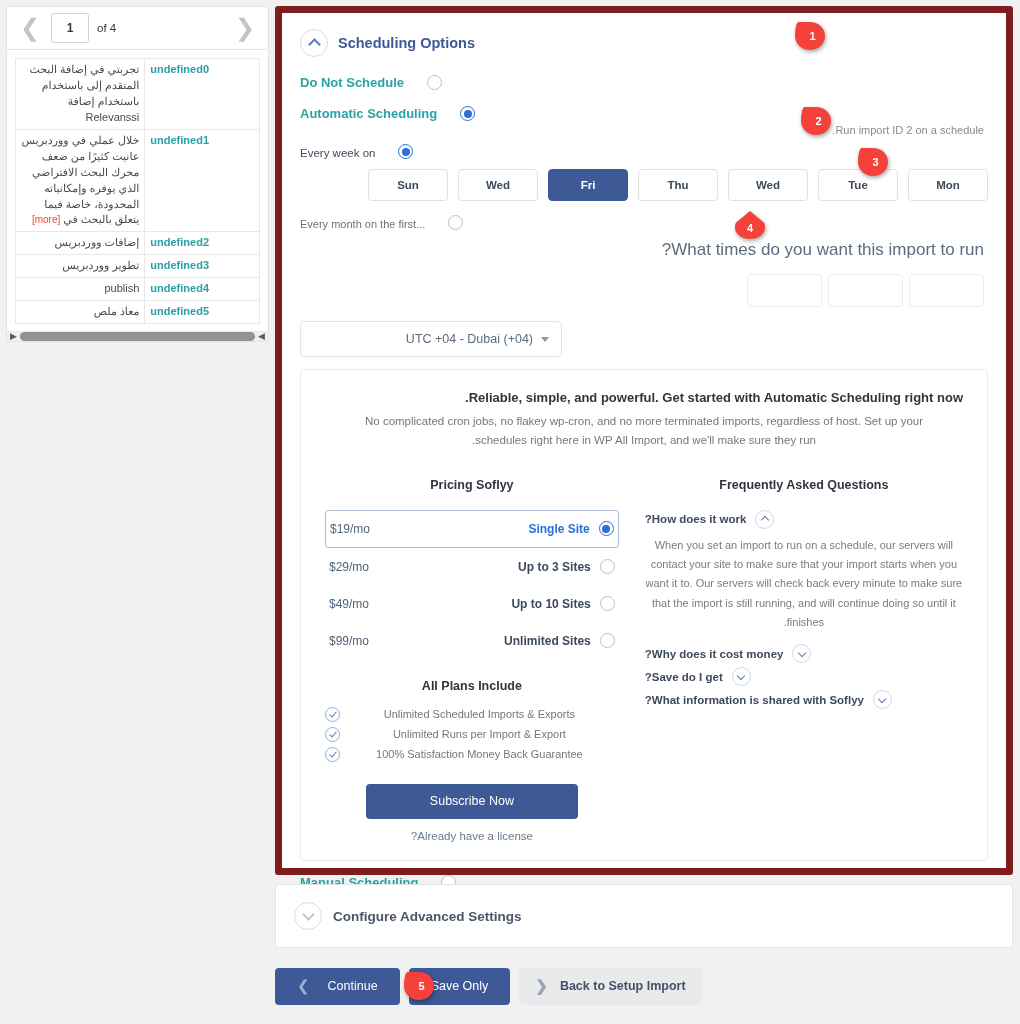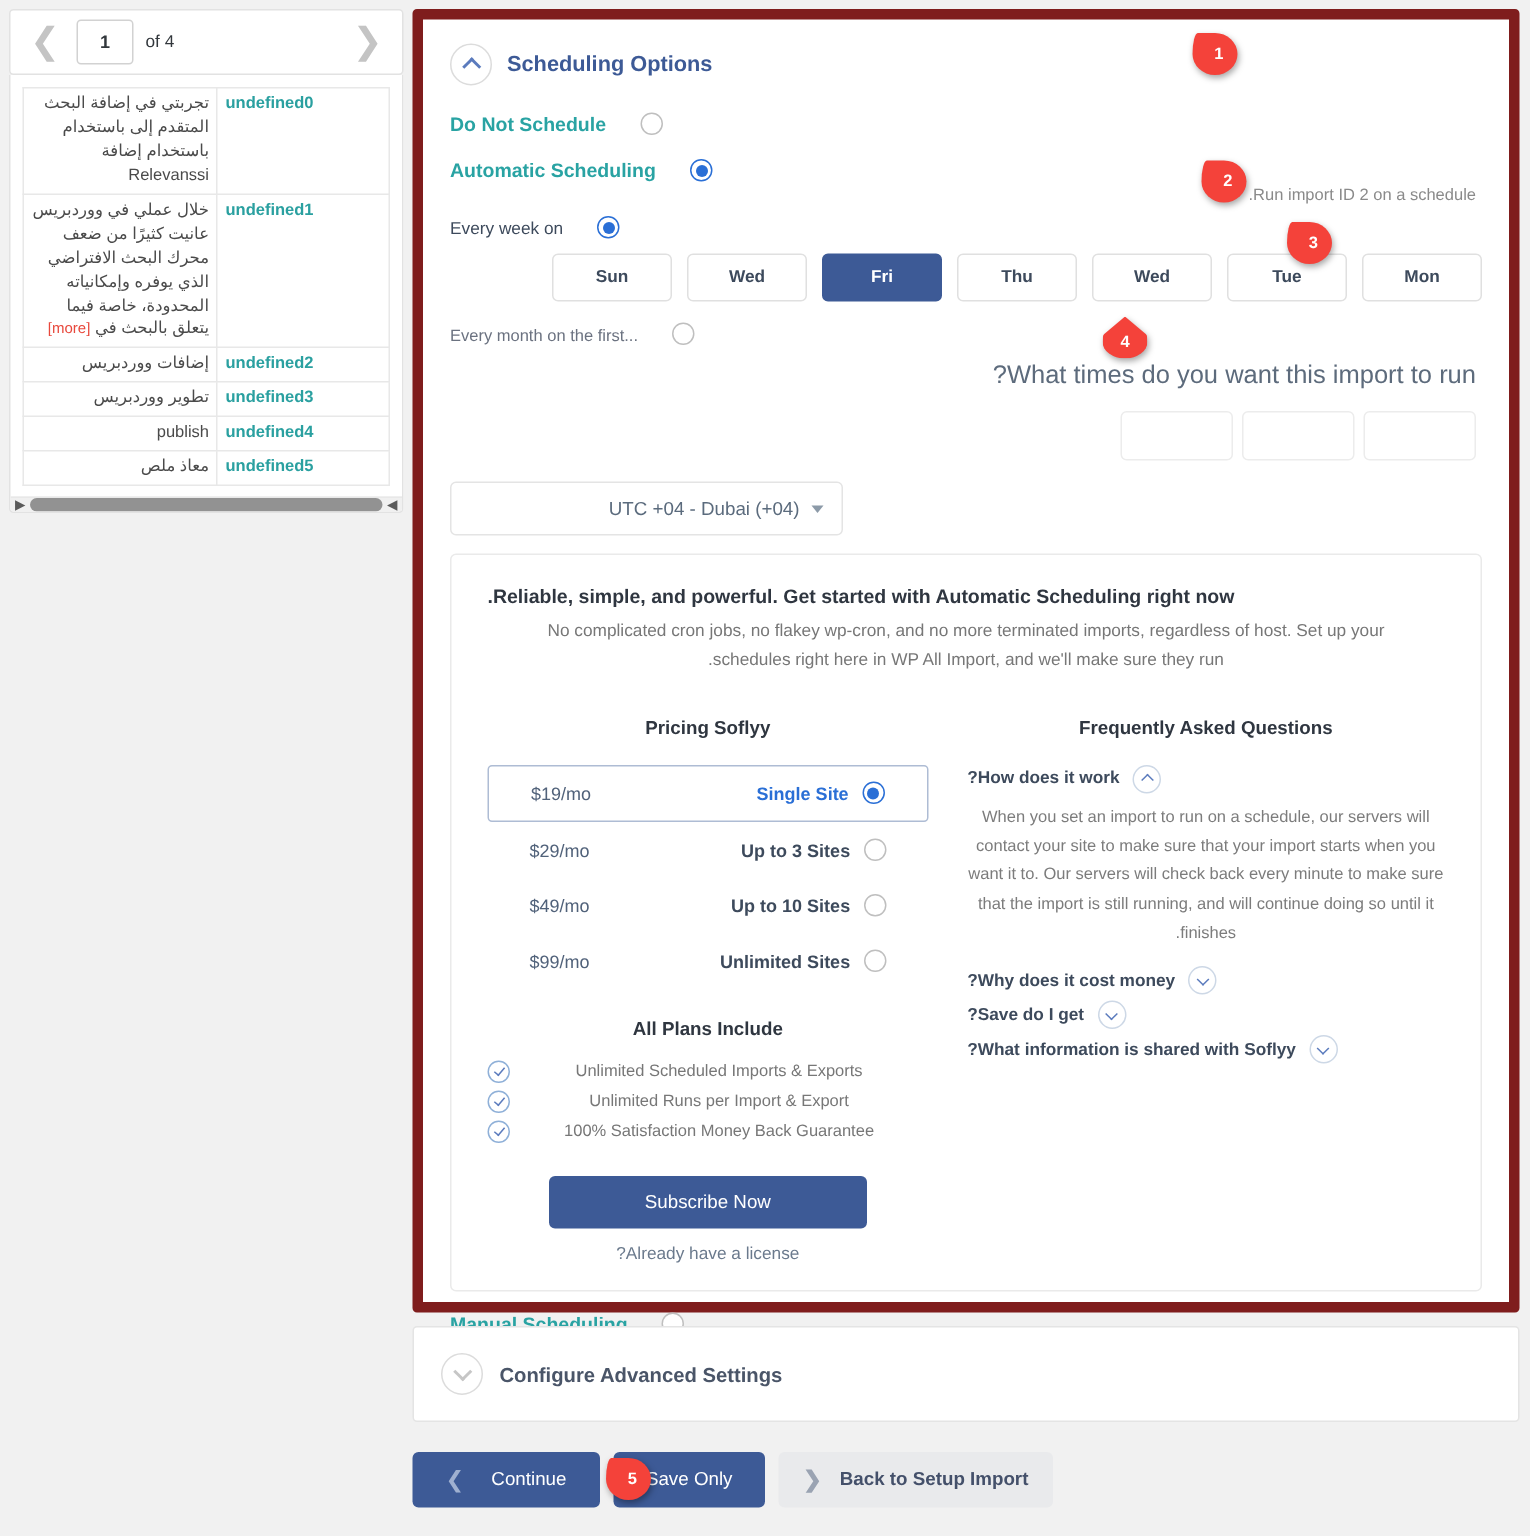--- a/index.html
+++ b/index.html
@@ -166,21 +166,21 @@
     width: 0; height: 0; border-left: 4px solid transparent;
     border-right: 4px solid transparent; border-top: 5px solid #8c9aa8;
   }
 
   
   #promo-card {
     margin: 12px 18px 0 18px; border: 1px solid #eaeaea; border-radius: 4px;
     background: #fff; padding: 20px 24px 18px 24px;
   }
   #promo-h {
-    text-align: left; font-size: 13px; font-weight: bold; color: #2f3640;
+    text-align: right; font-size: 13px; font-weight: bold; color: #2f3640;
     margin-bottom: 7px;
   }
   #promo-p {
     text-align: center; font-size: 11.5px; color: #777; line-height: 1.65;
     max-width: 580px; margin: 0 auto;
   }
   #promo-cols { display: flex; flex-direction: row; gap: 26px; margin-top: 28px; }
   #faq-col { width: 52%; }
   #price-col { width: 48%; }
   .col-h {
@@ -201,21 +201,21 @@
              border-bottom: 1.6px solid #5b7bbd; }
   .chev-sm.up { transform: rotate(135deg); margin-top: 2px; }
   .chev-sm.down { transform: rotate(-45deg); margin-bottom: 2px; }
   #faq-answer {
     font-size: 11px; color: #7c7c7c; line-height: 1.75;
     text-align: center; margin: 7px 0 12px 0; direction: rtl;
   }
   
   .plan-row {
     display: flex; flex-direction: row; align-items: center;
-    height: 36px; padding: 0 28px; margin-bottom: 1px; direction: ltr;
+    height: 36px; padding: 0 4px; margin-bottom: 1px; direction: ltr;
   }
   .plan-row.sel {
     border: 1px solid #aebcd4; border-radius: 3px; background: #fff; height: 38px;
   }
   .plan-price { font-size: 12px; color: #51627a; flex: 0 0 auto; }
   .plan-mid { flex: 1; }
   .plan-name { font-size: 12px; font-weight: bold; color: #3d4a5c; margin-right: 9px; }
   .plan-name.sel-name { color: #2a6fd6; }
   .all-h {
     text-align: center; font-size: 12.5px; font-weight: bold;

